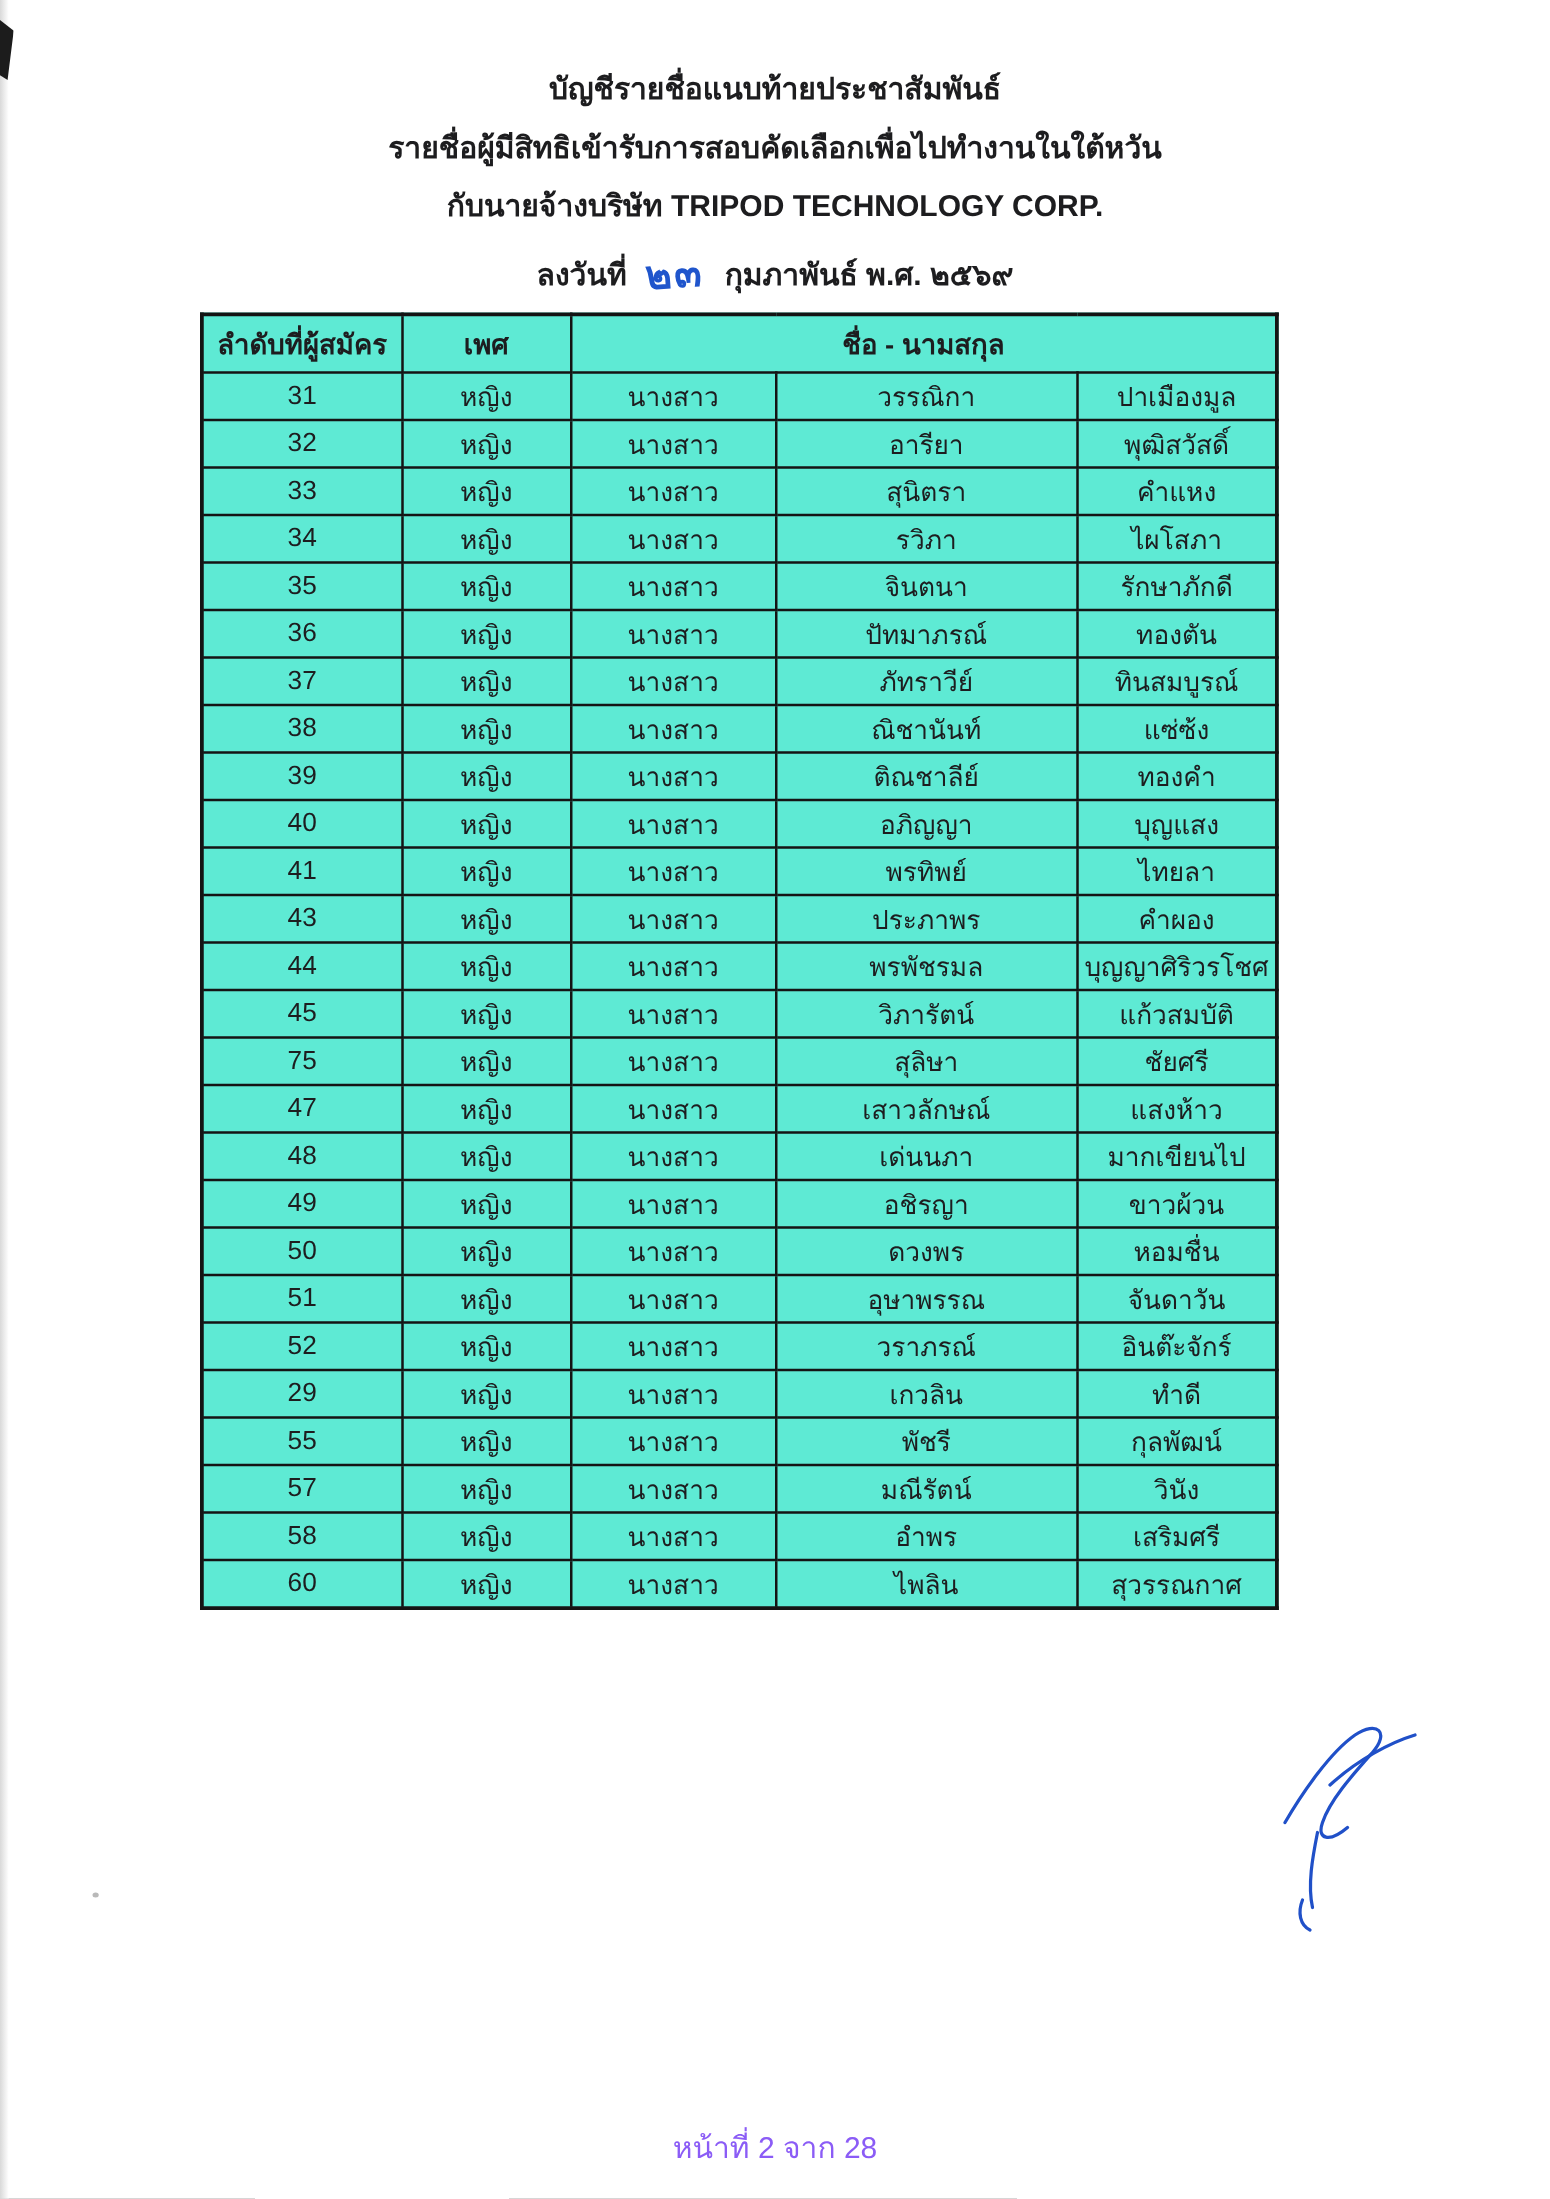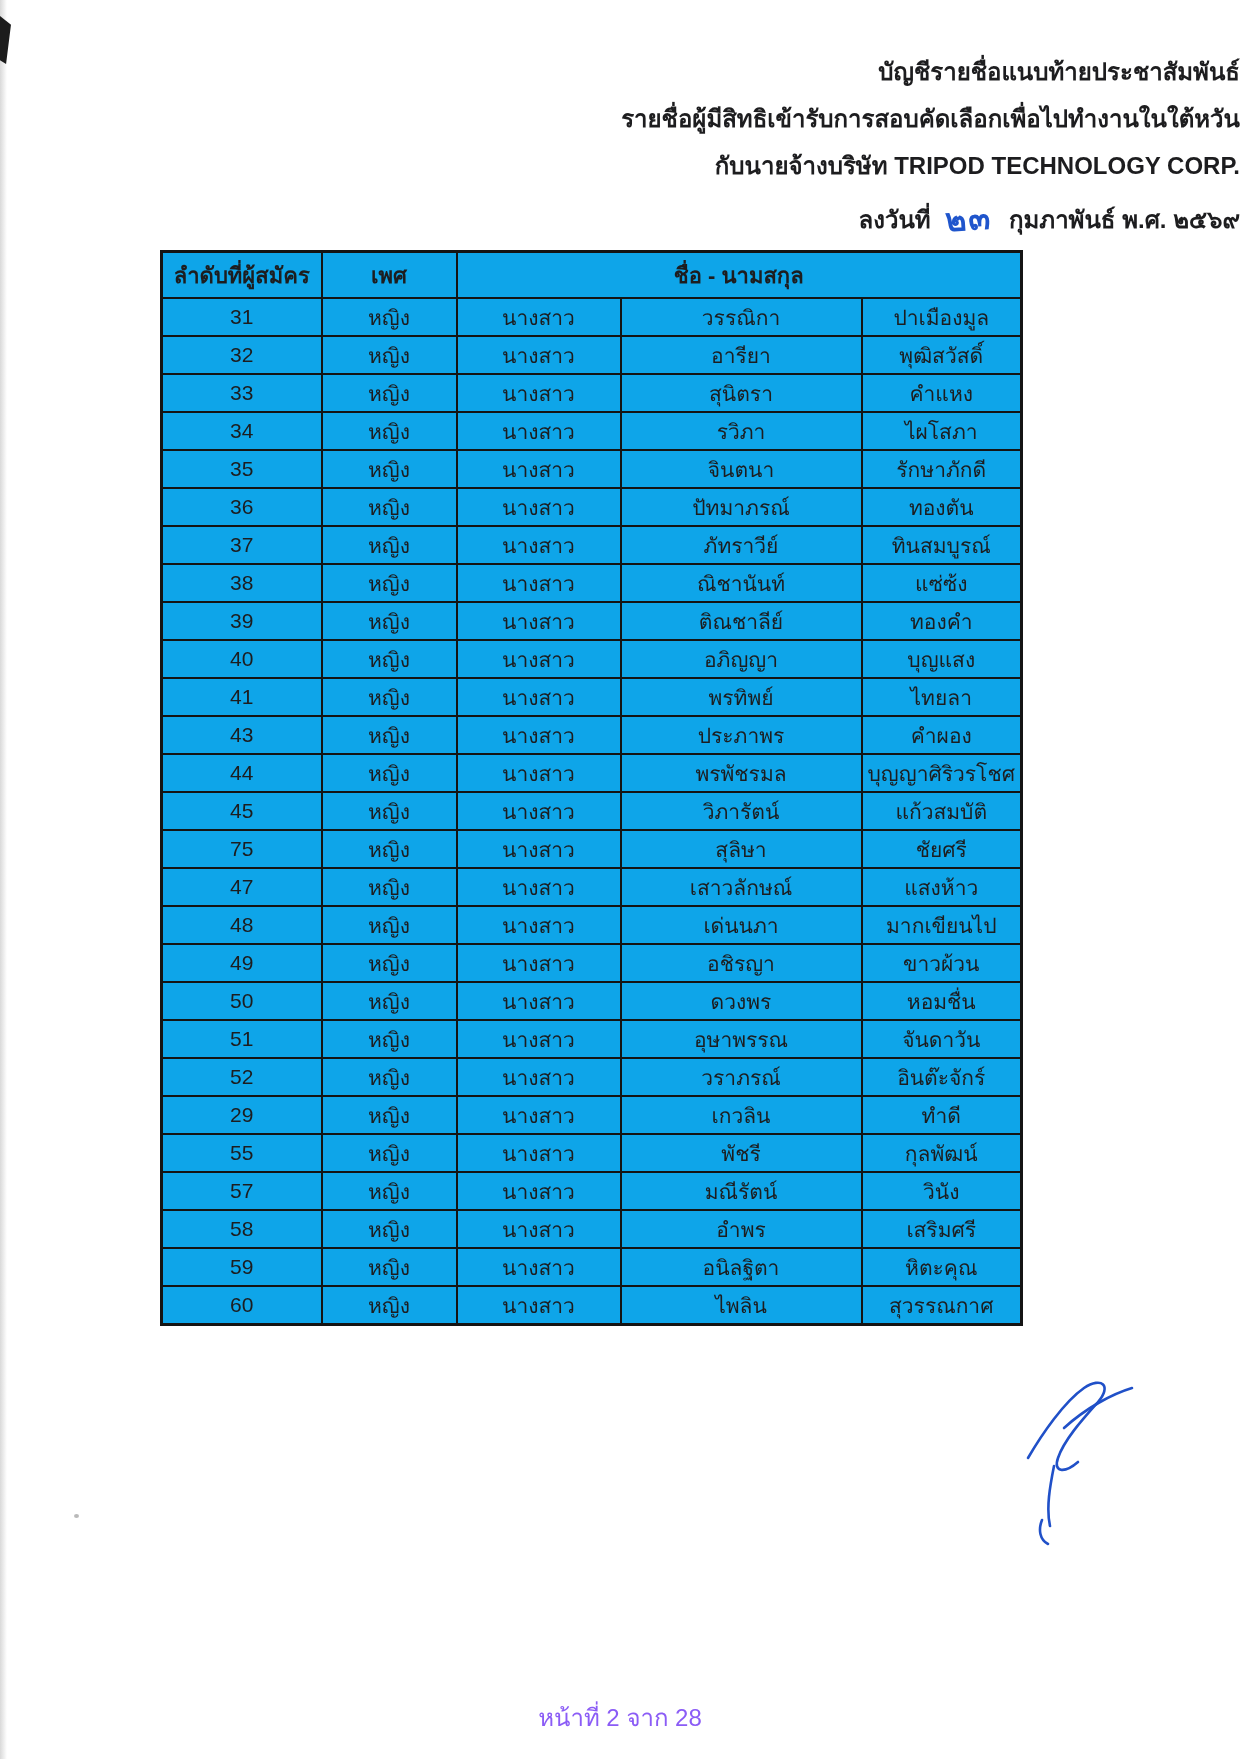--- a/index.html
+++ b/index.html
@@ -23,21 +23,21 @@
     background:#1c1c1c;
     clip-path:polygon(0 0,100% 18%,55% 100%,0 92%);
   }
   .speck{
     position:absolute;left:74px;top:1514px;width:5px;height:4px;
     background:#b9b9b9;border-radius:50%;
   }
 
   .titles{
     padding-top:60px;
-    text-align:right;
+    text-align:center;
     font-weight:700;
     font-size:24px;
     line-height:1.0;
   }
   .titles .t-line{margin:0 0 23px 0;}
   .date-line{font-weight:700;font-size:24px;}
   .handwritten-date{
     display:inline-block;
     color:#1f55cc;
     font-size:32px;
@@ -46,21 +46,21 @@
     margin:0 10px 0 8px;
     letter-spacing:2px;
   }
 
   table.roster{
     position:absolute;
     left:160px;top:250px;
     border-collapse:collapse;
     table-layout:fixed;
     width:860px;
-    background:#0ea5e9;
+    background:#5eead4;
   }
   table.roster col.c1{width:160px;}
   table.roster col.c2{width:135px;}
   table.roster col.c3{width:164px;}
   table.roster col.c4{width:241px;}
   table.roster col.c5{width:160px;}
   table.roster th, table.roster td{
     border:2px solid #141414;
     text-align:center;
     vertical-align:middle;
@@ -294,27 +294,20 @@
       <td>วินัง</td>
     </tr>
         <tr>
       <td>58</td>
       <td>หญิง</td>
       <td>นางสาว</td>
       <td>อำพร</td>
       <td>เสริมศรี</td>
     </tr>
         <tr>
-      <td>59</td>
-      <td>หญิง</td>
-      <td>นางสาว</td>
-      <td>อนิลฐิตา</td>
-      <td>หิตะคุณ</td>
-    </tr>
-        <tr>
       <td>60</td>
       <td>หญิง</td>
       <td>นางสาว</td>
       <td>ไพลิน</td>
       <td>สุวรรณกาศ</td>
     </tr>
       </tbody>
   </table>
 
   <svg class="signature" viewBox="0 0 150 190">

